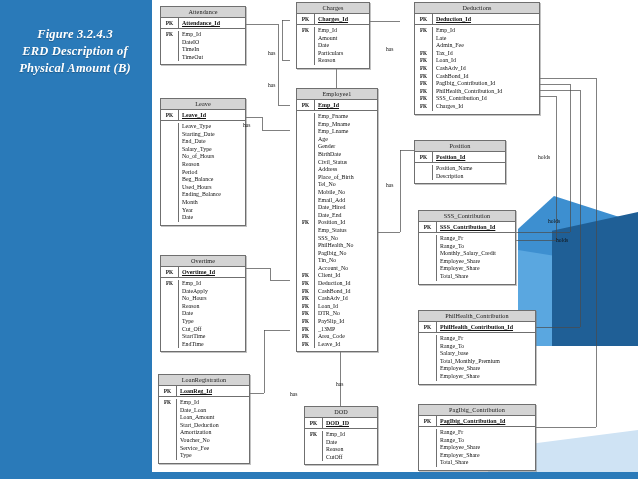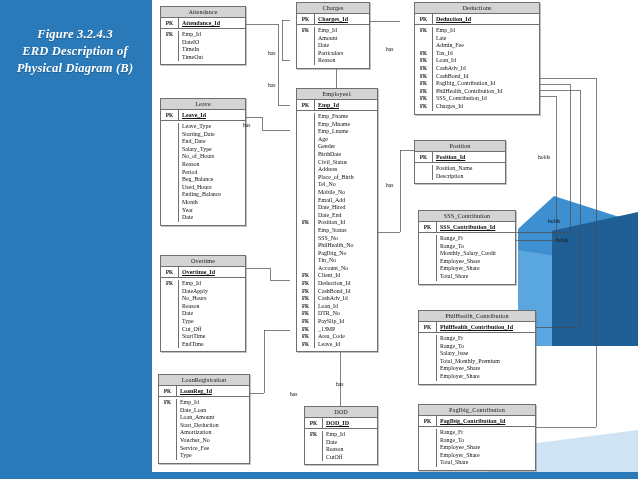--- a/index.html
+++ b/index.html
@@ -142,21 +142,21 @@
   <div class="bg-left"></div>
   <div class="bg-cube-a"></div>
   <div class="bg-cube-c"></div>
   <div class="bg-cube-b"></div>
   <div class="bg-cube-d"></div>
   <div class="bg-bottomstrip"></div>
 
   <div class="caption">
     <div>Figure 3.2.4.3</div>
     <div>ERD Description of</div>
-    <div>Physical Diagram (B)</div>
+    <div>Physical Amount (B)</div>
   </div>
 
   <svg id="wires" viewBox="0 0 638 479">
     <g stroke="#4a4a4a" stroke-width="0.7" fill="none" shape-rendering="crispEdges">
 
       <path d="M290,105 L278,105 L278,24 L246,24"></path>
 
       <path d="M336,96 L336,52 L332,52"></path>
       <path d="M290,20 L282,20 L282,60 L290,60"></path>
 

